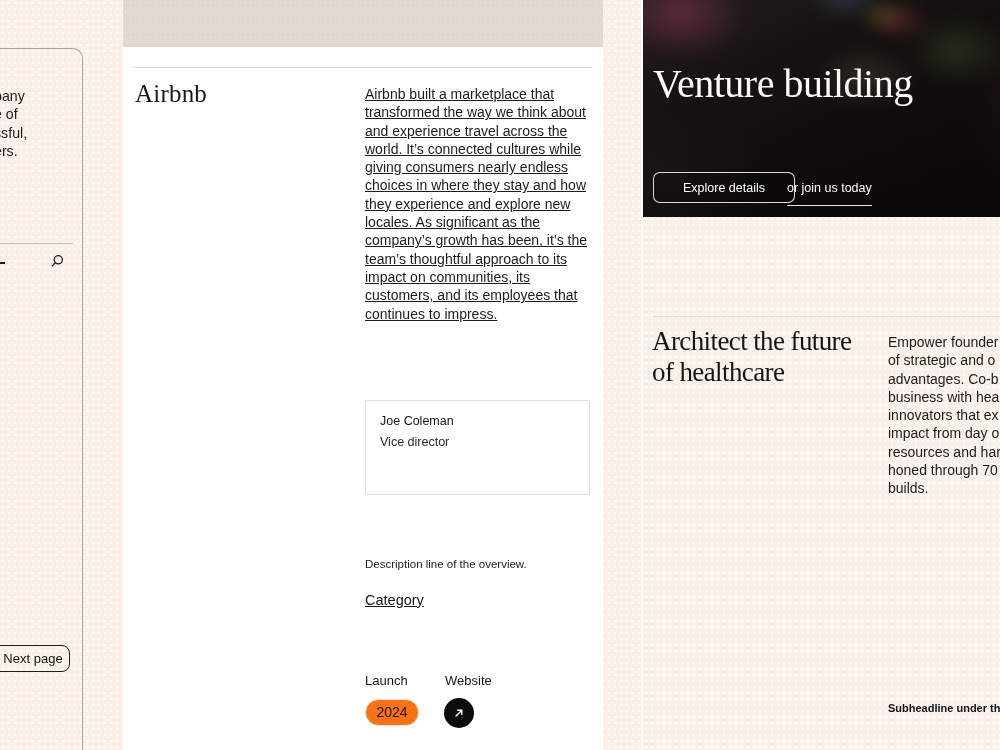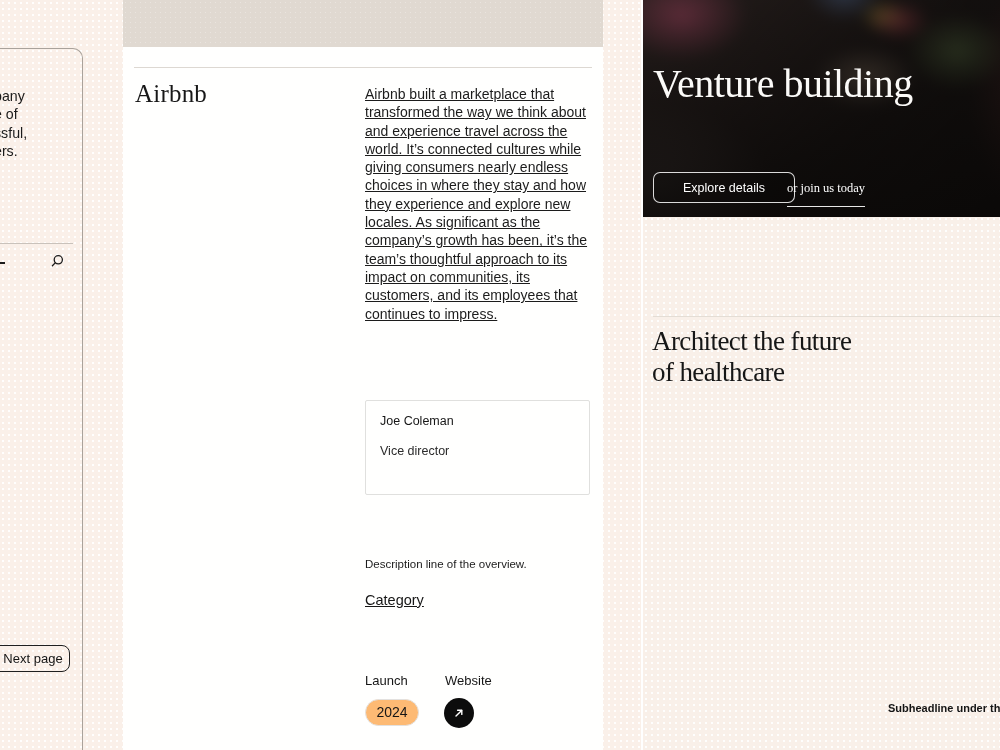--- a/index.html
+++ b/index.html
@@ -43,28 +43,28 @@
     background-size:5px 5px;
   }
   .mid-divider { position:absolute; left:11px; right:11px; top:67px; height:1px; background:#DDD8D2; }
   .mid-title { position:absolute; left:12px; top:80px; font-size:25px; letter-spacing:0.2px; color:#181818; }
   .mid-desc { position:absolute; left:242px; top:85px; width:232px; font-size:14px; line-height:18.3px; color:#1c1c1c;text-decoration:underline; }
   .team-card {
     position:absolute; left:242px; top:400px; width:225px; height:95px;
     background:#FFFFFE; border:1px solid #E0E0DE; border-radius:2px; padding:13px 14px;
   }
   .team-name { font-size:12.5px; color:#161616; }
-  .team-role { font-size:12.5px; color:#2b2b2b; margin-top:16px; }
+  .team-role { font-size:12.5px; color:#2b2b2b; margin-top:7px; }
   .mid-overview { position:absolute; left:242px; top:558px; font-size:11.5px; color:#1c1c1c; }
   .mid-category { position:absolute; left:242px; top:592px; font-size:14.5px; color:#161616;text-decoration:underline; }
   .meta-label { position:absolute; top:673px; font-size:13px; color:#161616; }
   .launch-label { left:242px; } .website-label { left:322px; }
   .year-pill {
     position:absolute; left:242px; top:699px; width:54px; height:27px;
-    border:1px solid #E3E1DF; border-radius:14px; background:#fdba74;
+    border:1px solid #E3E1DF; border-radius:14px; background:#f97316;
     font-size:14px; color:#161616; text-align:center; line-height:25px;
   }
   .site-btn {
     position:absolute; left:321px; top:698px; width:30px; height:30px; border-radius:50%;
     background:#0C0C0C; border:none; cursor:pointer;
     display:flex; align-items:center; justify-content:center;
   }
 
   
   .right-panel {
@@ -96,21 +96,21 @@
   .hero-title { position:absolute; left:10px; top:60px; font-size:40px; letter-spacing:-0.5px; color:#FBFAF8; white-space:nowrap; }
   .hero-subtitle { position:absolute; left:9px; top:126px; font-size:16.5px; letter-spacing:-0.2px; color:#F3F1EE; white-space:nowrap; }
   .hero-btn {
     position:absolute; left:10px; top:172px; height:31px; padding:0 29px;
     background:rgba(0,0,0,0.15); border:1px solid rgba(255,255,255,0.85); border-radius:7px;
     font-family:inherit; font-size:12.5px; color:#FFFFFF; cursor:pointer;
   }
   .hero-link {
     position:absolute; left:144px; top:181px; font-size:12.5px; color:#FFFFFF;
     padding-bottom:10px; border-bottom:1px solid rgba(255,255,255,0.9);
-    text-decoration:none; cursor:pointer; white-space:nowrap;font-family:Liberation Serif, serif;
+    text-decoration:none; cursor:pointer; white-space:nowrap;
   }
   .sec-divider { position:absolute; left:10px; top:316px; width:370px; height:1px; background:#E4DDD5; }
   .sec-heading {
     position:absolute; left:9px; top:326px; font-size:27px; line-height:31px;
     letter-spacing:-0.6px; color:#161616; white-space:pre-line;
   }
   .sec-paragraph {
     position:absolute; left:245px; top:333px; font-size:14px; line-height:18.3px;
     color:#1c1c1c; white-space:pre-line;
   }
@@ -171,14 +171,23 @@
     <div class="hero-photo"></div>
     <div class="hero-shade"></div>
     <h2 class="hero-title serif">Venture building</h2>
     <button class="hero-btn">Explore details</button>
     <a class="hero-link">or join us today</a>
   </div>
 
   <div class="sec-divider"></div>
   <h2 class="sec-heading serif">Architect the future
 of healthcare</h2>
+  <p class="sec-paragraph">Empower founder
+of strategic and o
+advantages. Co-b
+business with hea
+innovators that ex
+impact from day o
+resources and har
+honed through 70
+builds.</p>
   <div class="sec-subheadline">Subheadline under the ima</div>
 </div>
 
 </body></html>

